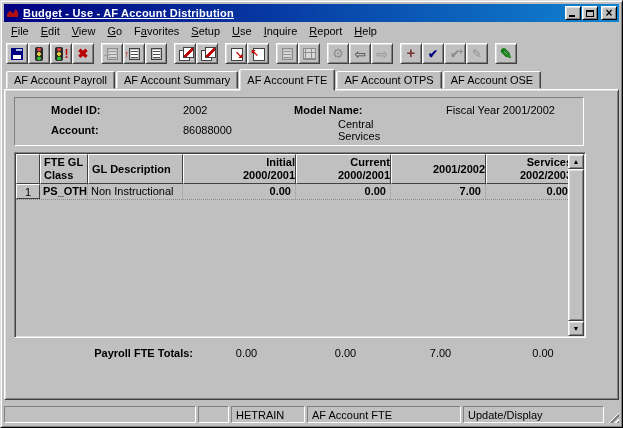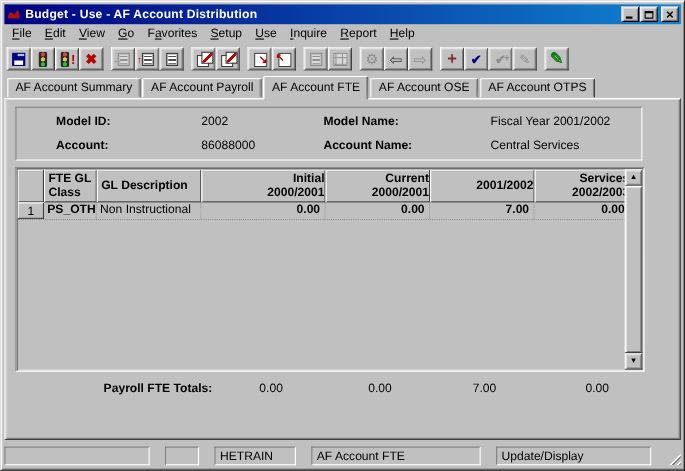--- a/index.html
+++ b/index.html
@@ -10,21 +10,21 @@
     box-shadow:inset 1px 1px 0 #fff, inset -1px -1px 0 #808080;
     padding:3px;display:flex;flex-direction:column;font-size:11px;color:#000;
   }
   
   .titlebar{height:18px;flex:0 0 18px;background:linear-gradient(90deg,#000080,#1084d0);
     display:flex;align-items:center;padding:1px 2px;gap:3px;}
   .app-icon{width:14px;height:12px;position:relative;flex:0 0 14px;}
   .app-icon::before{content:"";position:absolute;left:1px;top:2px;width:11px;height:8px;
     background:#b01010;clip-path:polygon(0 70%,25% 20%,55% 55%,80% 0,100% 45%,100% 100%,0 100%);}
   .title-text{color:#fff;font-weight:bold;font-size:11px;flex:1;white-space:nowrap;overflow:hidden;
-    letter-spacing:.2px;}
+    letter-spacing:.2px;text-decoration:underline;}
   .tb-btns{display:flex;gap:0;}
   .wbtn{width:16px;height:14px;background:#c0c0c0;border:1px solid;border-color:#fff #000 #000 #fff;
     box-shadow:inset 1px 1px 0 #dfdfdf, inset -1px -1px 0 #808080;
     display:flex;align-items:center;justify-content:center;position:relative;margin-left:1px;}
   .wbtn.close{margin-left:3px;}
   .glyph-min{position:absolute;left:3px;bottom:2px;width:6px;height:2px;background:#000;}
   .glyph-max{width:8px;height:7px;border:1px solid #000;border-top-width:2px;}
   .glyph-close{font-size:12px;font-weight:bold;line-height:10px;}
   
   .menubar{height:18px;flex:0 0 18px;display:flex;align-items:center;padding:0 1px;}
@@ -128,21 +128,21 @@
   
   .totalsrow{display:flex;margin:9px 0 5px 9px;align-items:center;}
   .tlabel{width:181px;flex:0 0 181px;text-align:right;font-weight:bold;padding-right:2px;}
   .tcell{text-align:center;}
   .tc1{width:103px;flex:0 0 103px;}
   .tc2{width:95px;flex:0 0 95px;}
   .tc3{width:95px;flex:0 0 95px;}
   .tc4{width:110px;flex:0 0 110px;}
   
   .statusgap{height:5px;flex:0 0 5px;}
-  .statusbar{height:19px;flex:0 0 19px;display:flex;align-items:stretch;gap:14px;padding:1px 0;}
+  .statusbar{height:19px;flex:0 0 19px;display:flex;align-items:stretch;gap:2px;padding:1px 0;}
   .spanel{border:1px solid;border-color:#808080 #fff #fff #808080;padding:1px 4px;line-height:14px;
     white-space:nowrap;overflow:hidden;}
   .sp-msg{flex:1 1 auto;}
   .sp-a{width:31px;flex:0 0 31px;}
   .sp-op{width:74px;flex:0 0 74px;}
   .sp-panel{width:154px;flex:0 0 154px;}
   .sp-mode{width:141px;flex:0 0 141px;}
   .grip{width:13px;flex:0 0 13px;align-self:flex-end;height:13px;
     background:repeating-linear-gradient(135deg, transparent 0 2px, #fff 2px 3px, #808080 3px 4.5px);
     clip-path:polygon(100% 0, 100% 100%, 0 100%);}
@@ -248,37 +248,36 @@
     <button class="tb disabled">
         <span class="ic ic-correction"></span>
       </button>
     <span class="tsep"></span>
     <button class="tb">
         <span class="ic ic-marker"></span>
       </button>
   </div>
 
   <div class="tabrow">
+    <div class="tab">AF Account Payroll</div>
     <div class="tab">AF Account Summary</div>
-    <div class="tab">AF Account Payroll</div>
     <div class="tab active">AF Account FTE</div>
+    <div class="tab">AF Account OTPS</div>
     <div class="tab">AF Account OSE</div>
-    <div class="tab">AF Account OTPS</div>
   </div>
 
   <div class="panel">
 
     <div class="formbox">
       <span class="flabel">Model ID:</span>
       <span class="fvalue">2002</span>
       <span class="flabel">Model Name:</span>
       <span class="fvalue">Fiscal Year 2001/2002</span>
       <span class="flabel">Account:</span>
       <span class="fvalue">86088000</span>
-      <span class="flabel">Account Name:</span>
       <span class="fvalue">Central Services</span>
     </div>
 
     <div class="gridbox">
       <div class="gridtable">
         <div class="grow">
           <div class="hcell col-num"></div>
           <div class="hcell col-class left">
             <span>FTE GL</span>
             <span>Class</span>

